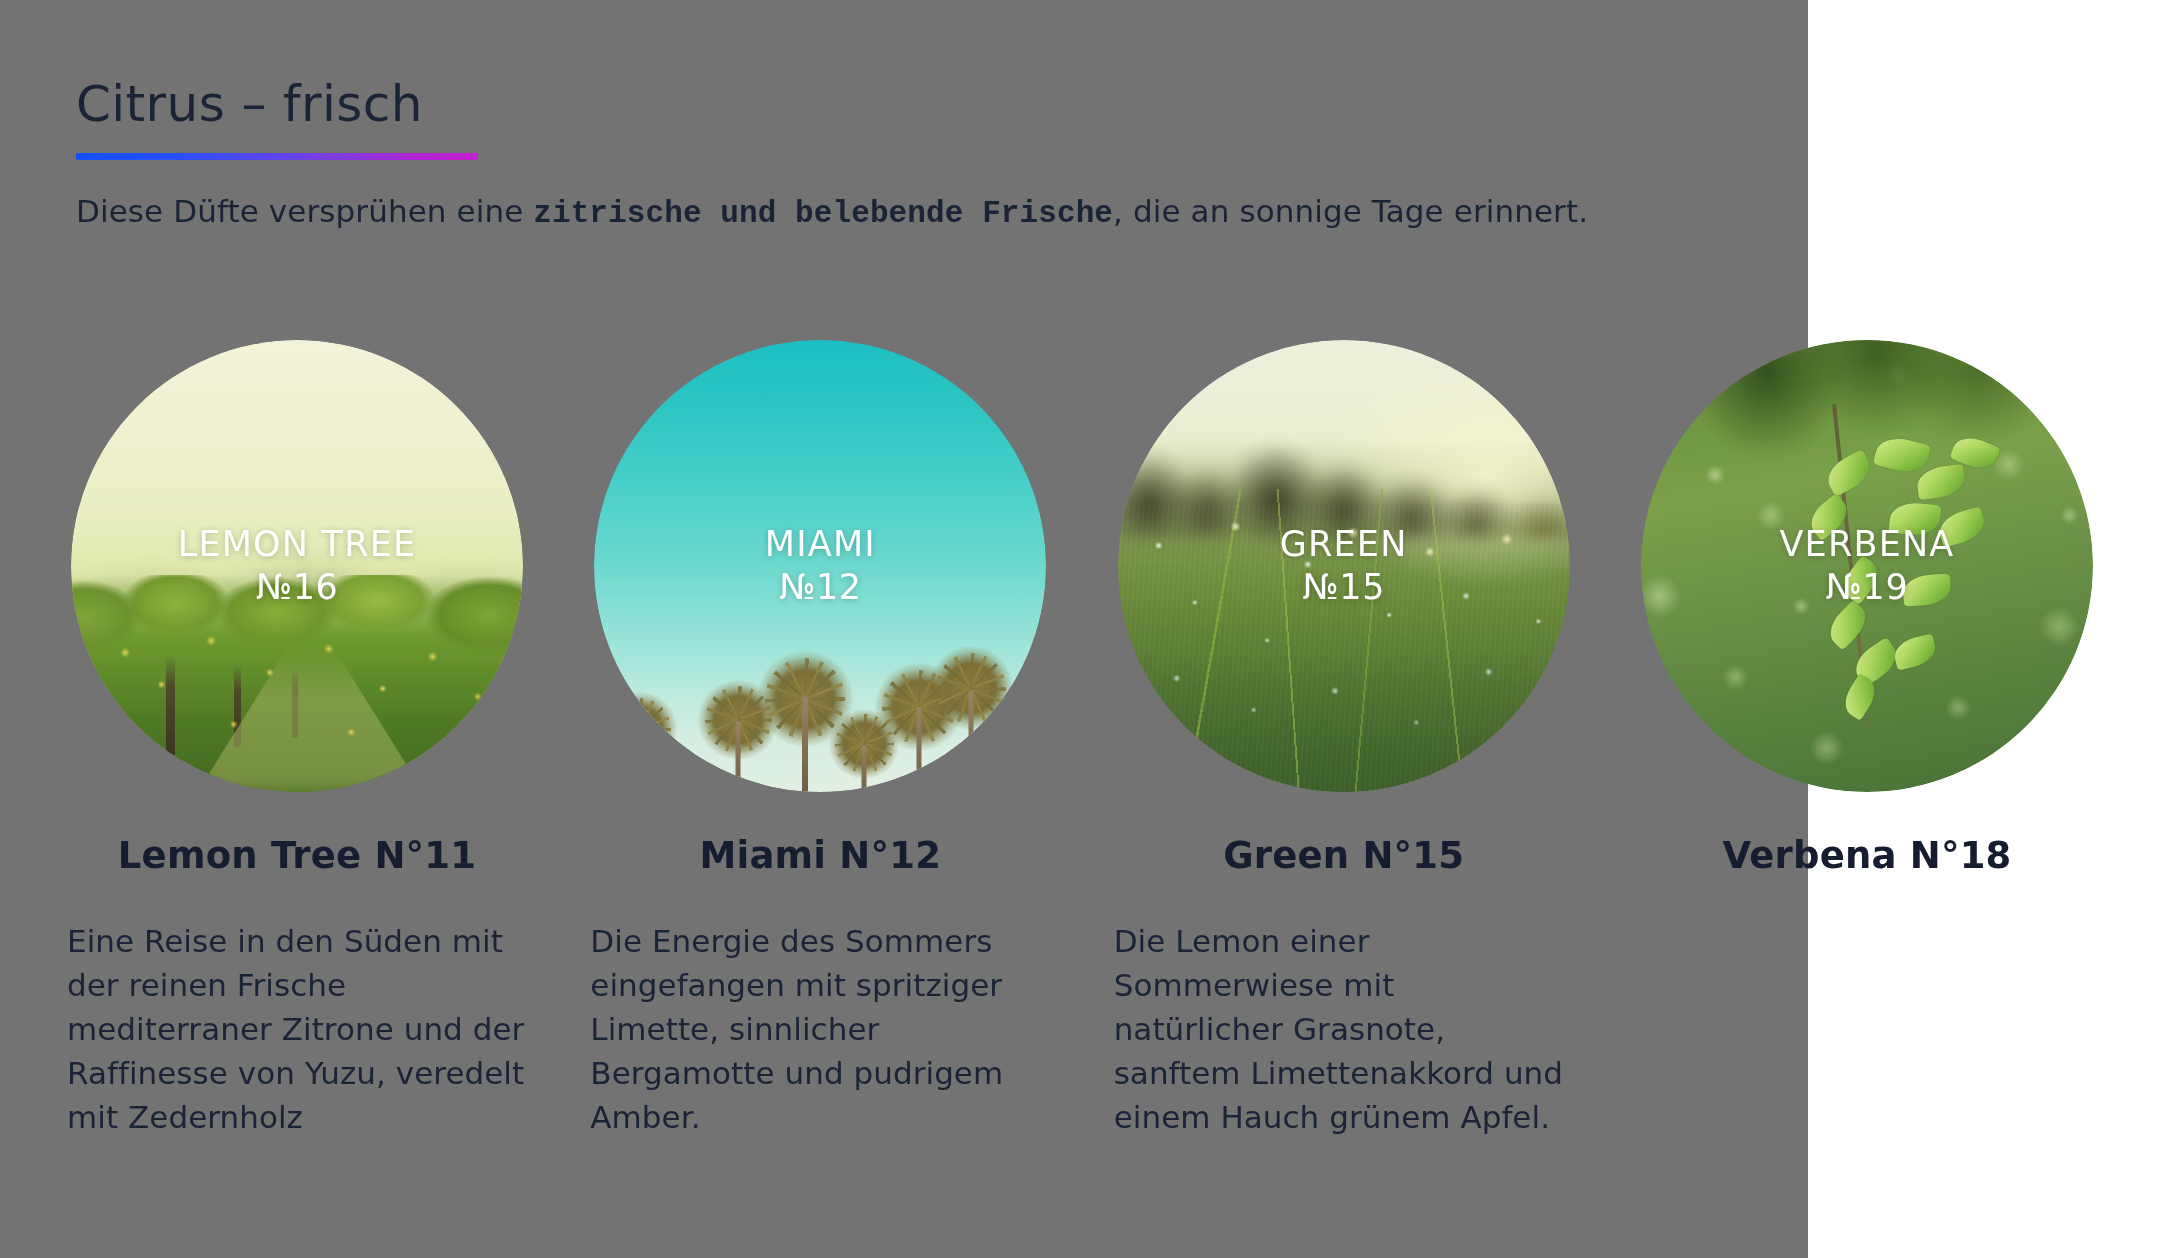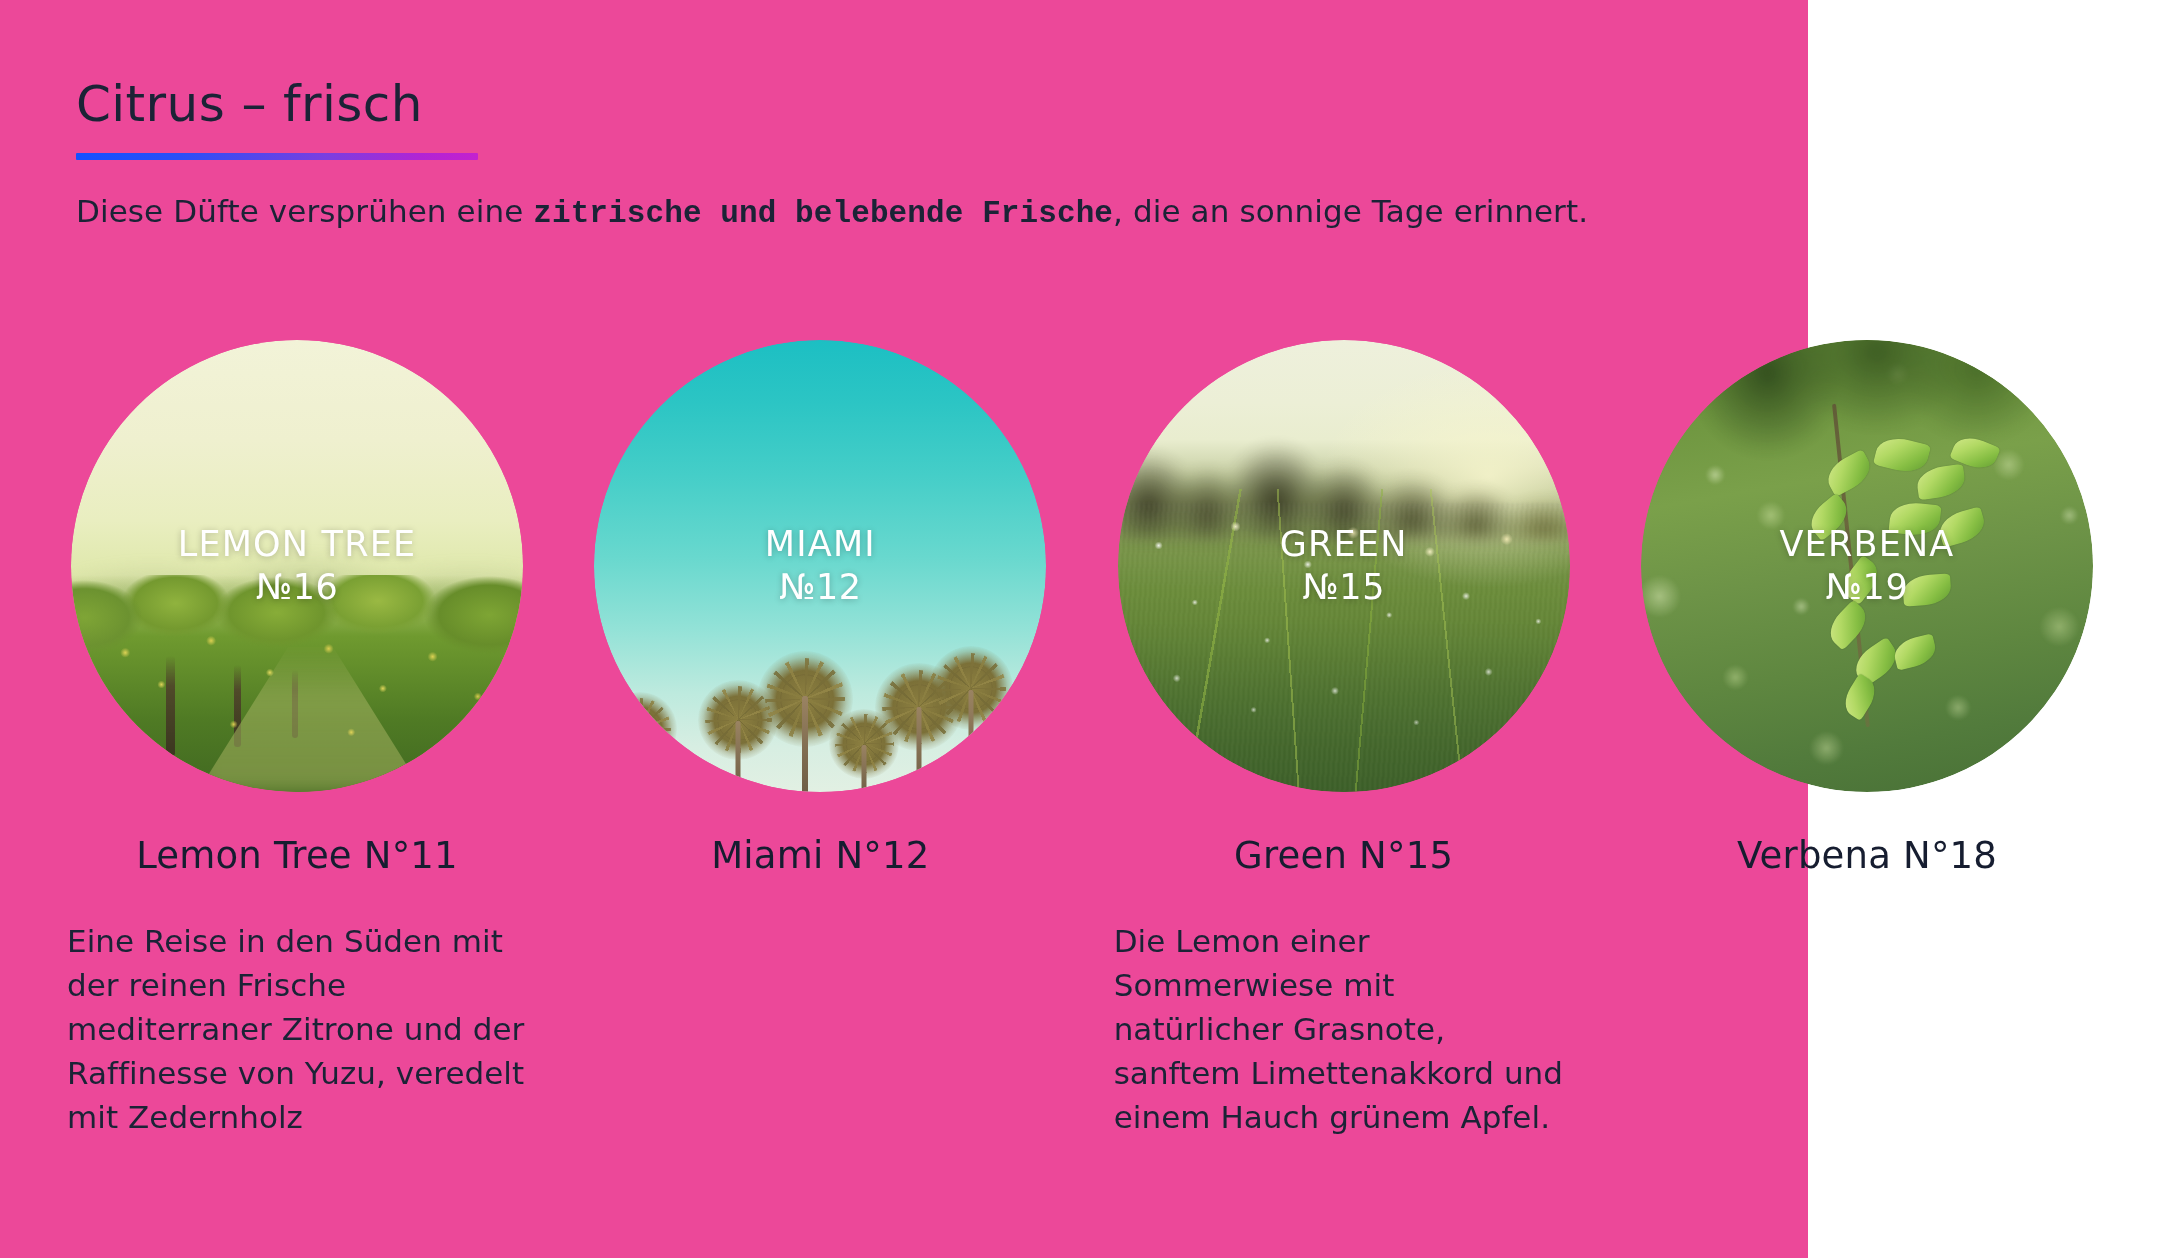--- a/index.html
+++ b/index.html
@@ -14,21 +14,21 @@
     overflow: hidden;
     font-family: "Liberation Sans", "DejaVu Sans", sans-serif;
     color: #151c2e;
     -webkit-font-smoothing: antialiased;
   }
 
   .page {
     position: relative;
     width: 1808px;
     height: 1258px;
-    background: #ec4899;
+    background: #737373;
     box-sizing: border-box;
   }
 
   
   .header {
     position: absolute;
     left: 76px;
     top: 78px;
     width: 2000px;
   }
@@ -111,21 +111,21 @@
     pointer-events: none;
   }
   .circle-label .lab-num {
     display: block;
     letter-spacing: 0.6px;
   }
 
   .card-title {
     margin-top: 42px;
     font-size: 37px;
-    font-weight: 400;
+    font-weight: 700;
     color: #161d30;
     text-align: center;
     letter-spacing: 0.2px;
     font-family: "DejaVu Sans", "Liberation Sans", sans-serif;
   }
   .card-desc {
     margin-top: 42px;
     font-size: 31px;
     line-height: 1.42;
     color: #1b2336;
@@ -488,20 +488,21 @@
 
             </div>
           </div>
         </div>
         <div class="circle-label">
           <span class="lab-name">MIAMI</span>
           <span class="lab-num">№12</span>
         </div>
       </div>
       <div class="card-title">Miami N°12</div>
+      <div class="card-desc">Die Energie des Sommers eingefangen mit spritziger Limette, sinnlicher Bergamotte und pudrigem Amber.</div>
     </div>
 
     <div class="card">
       <div class="circle-wrap">
         <div class="circle-art art-green">
           <div class="sunwash"></div>
           <div class="treeline"></div>
           <div class="grass"></div>
           <div class="blades"></div>
           <div class="dew"></div>

